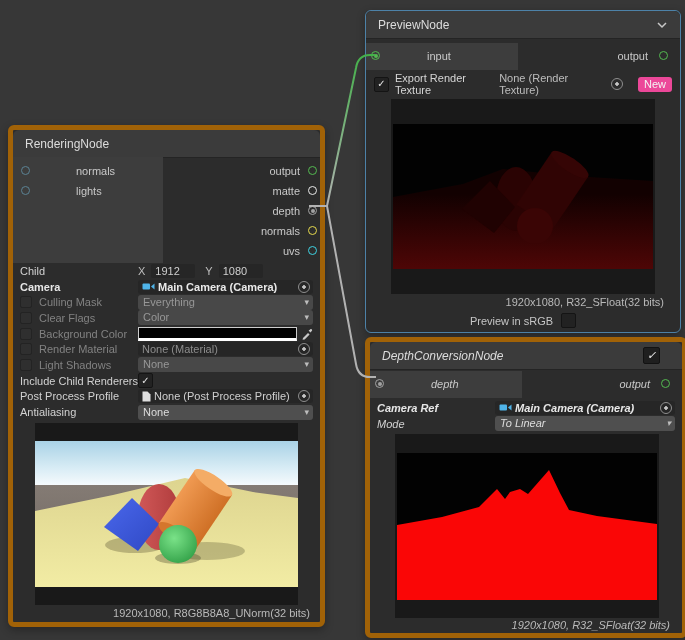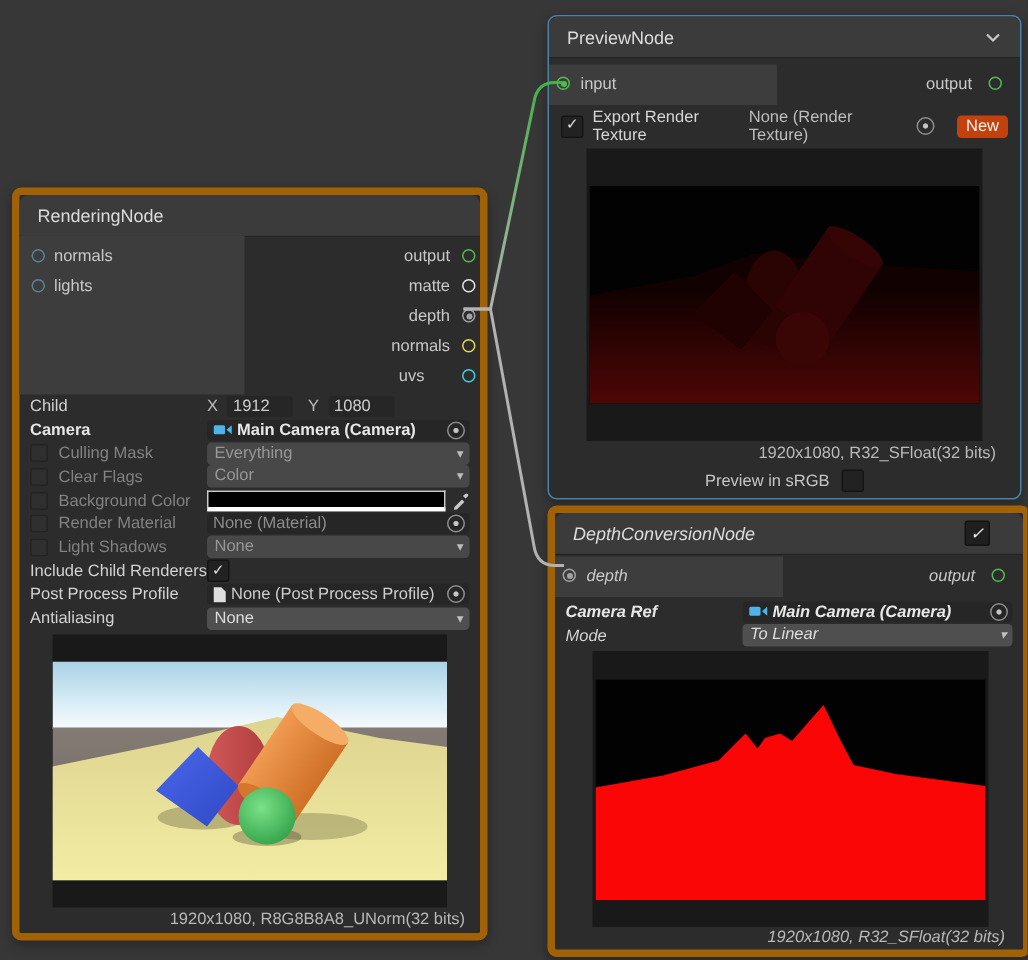--- a/index.html
+++ b/index.html
@@ -6,21 +6,21 @@
   body{width:685px;height:640px;background:#373737;font-family:"Liberation Sans",sans-serif;position:relative;overflow:hidden;}
   #wires{position:absolute;left:0;top:0;z-index:3;pointer-events:none;}
   .node{position:absolute;background:#2c2c2c;border:5px solid #a16207;border-radius:6px;box-shadow:0 3px 8px rgba(0,0,0,.3);z-index:2;}
   .node.selected{border:1px solid #4d82a8;}
   .node-header{height:27px;display:flex;align-items:center;padding:0 12px;background:#3b3b3b;border-bottom:1px solid #242424;border-radius:6px 6px 0 0;color:#dcdcdc;font-size:12px;}
   .node-header .spacer{flex:1;}
   .port-section{position:relative;}
   .port-strip{position:absolute;left:0;top:0;background:#3d3d3d;}
   .port{position:absolute;width:7px;height:7px;border:1.5px solid #888;border-radius:50%;}
   .port .dot{position:absolute;inset:1.5px;border-radius:50%;}
-  .port-label{position:absolute;font-size:11px;color:#c9c9c9;line-height:14px;}
+  .port-label{position:absolute;font-size:11px;color:#c9c9c9;line-height:14px;margin-left:40px;}
   .props{position:absolute;left:0;right:0;}
   .prop-row{display:flex;align-items:center;height:15.7px;padding:0 7px;font-size:11px;color:#d2d2d2;}
   .prop-label{width:118px;flex:none;display:flex;align-items:center;white-space:nowrap;overflow:hidden;}
   .prop-label.bold{font-weight:bold;color:#e6e6e6;}
   .prop-row.disabled .prop-label{color:#828282;}
   .lead-check{width:10px;height:10px;background:#2f2f2f;border:1px solid #232323;border-radius:2px;margin-right:7px;flex:none;}
   .value{flex:1;display:flex;align-items:center;min-width:0;gap:4px;}
   .dropdown{flex:1;height:15px;background:#4f4f4f;border-radius:3px;padding:0 12px 0 5px;line-height:14px;color:#dddddd;position:relative;font-size:11px;white-space:nowrap;overflow:hidden;}
   .prop-row.disabled .dropdown{color:#979797;background:#484848;}
   .dd-arrow{position:absolute;right:4px;top:0;font-size:9px;color:#bdbdbd;line-height:14px;}
@@ -30,21 +30,21 @@
   .prop-row.disabled .obj-field .txt{color:#8d8d8d;}
   .picker{width:10px;height:10px;border:1px solid #8e8e8e;border-radius:50%;background:radial-gradient(circle,#c4c4c4 0 1.5px,transparent 2px);flex:none;}
   .num-field{width:36px;height:14px;background:#262626;border-radius:2px;line-height:14px;padding:0 4px;color:#cfcfcf;}
   .axis{color:#bdbdbd;margin-right:2px;}
   .checkbox{width:13px;height:13px;background:#222;border:1px solid #141414;border-radius:2px;color:#e2e2e2;font-size:10px;display:flex;align-items:center;justify-content:center;flex:none;line-height:1;}
   .checkbox.empty{color:transparent;}
   .swatch{flex:1;height:10px;background:#010101;border:1px solid #cccccc;border-bottom:3px solid #ffffff;}
   .preview-box{position:absolute;background:#191919;display:flex;align-items:center;justify-content:center;}
   .caption{position:absolute;font-size:11px;color:#b9b9b9;white-space:nowrap;}
   .srgb-row{position:absolute;left:0;right:0;display:flex;align-items:center;justify-content:center;gap:8px;font-size:11px;color:#c6c6c6;}
-  .new-btn{height:15px;line-height:15px;padding:0 6px;background:#c2410c;border-radius:3px;color:#f4f4f4;font-size:11px;margin-left:9px;}
+  .new-btn{height:15px;line-height:15px;padding:0 6px;background:#ec4899;border-radius:3px;color:#f4f4f4;font-size:11px;margin-left:9px;}
   .export-row{position:absolute;left:0;right:0;display:flex;align-items:center;padding:0 8px;height:22px;font-size:11px;color:#d6d6d6;gap:6px;}
   .export-row .flex{flex:1;}
   .hdr-check{width:15px;height:15px;background:#1f1f1f;border:1px solid #121212;border-radius:2px;color:#efefef;font-size:11px;display:flex;align-items:center;justify-content:center;}
 </style>
 </head>
 <body>
 
 <svg id="wires" width="685" height="640">
   <defs>
     <linearGradient id="wgrad" x1="0" y1="55" x2="0" y2="206" gradientUnits="userSpaceOnUse">
@@ -121,21 +121,21 @@
     <span class="port-label" style="right:20px;top:7px;text-align:right;">output</span>
     <span class="port" style="left: 295px; top: 9px; border-color: rgb(83, 185, 80);"></span>
     <span class="port-label" style="right:20px;top:27px;text-align:right;">matte</span>
     <span class="port" style="left: 295px; top: 29px; border-color: rgb(232, 232, 232);"></span>
     <span class="port-label" style="right:20px;top:47px;text-align:right;">depth</span>
     <span class="port" style="left: 295px; top: 49px; border-color: rgb(162, 162, 162);">
         <span class="dot" style="background-color: rgb(162, 162, 162);"></span>
       </span>
     <span class="port-label" style="right:20px;top:67px;text-align:right;">normals</span>
     <span class="port" style="left: 295px; top: 69px; border-color: rgb(229, 217, 78);"></span>
-    <span class="port-label" style="right:37px;top:87px;text-align:right;">uvs</span>
+    <span class="port-label" style="right:20px;top:87px;text-align:right;">uvs</span>
     <span class="port" style="left: 295px; top: 89px; border-color: rgb(63, 210, 226);"></span>
   </div>
 
   <div class="props" style="top:133px;">
     <div class="prop-row">
       <span class="prop-label">Child</span>
       <span class="value">
         <span class="axis">X</span>
         <span class="num-field">1912</span>
         <span class="axis" style="margin-left:6px;">Y</span>

